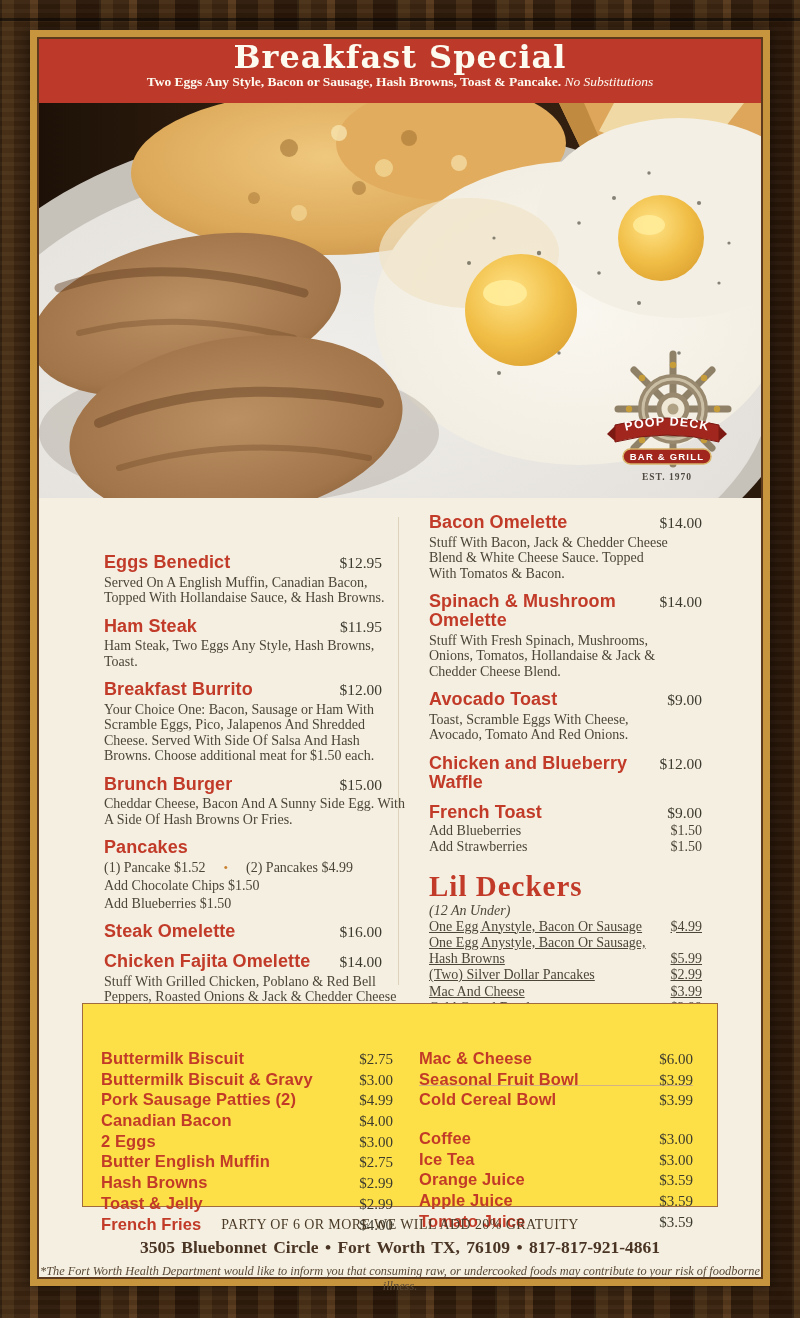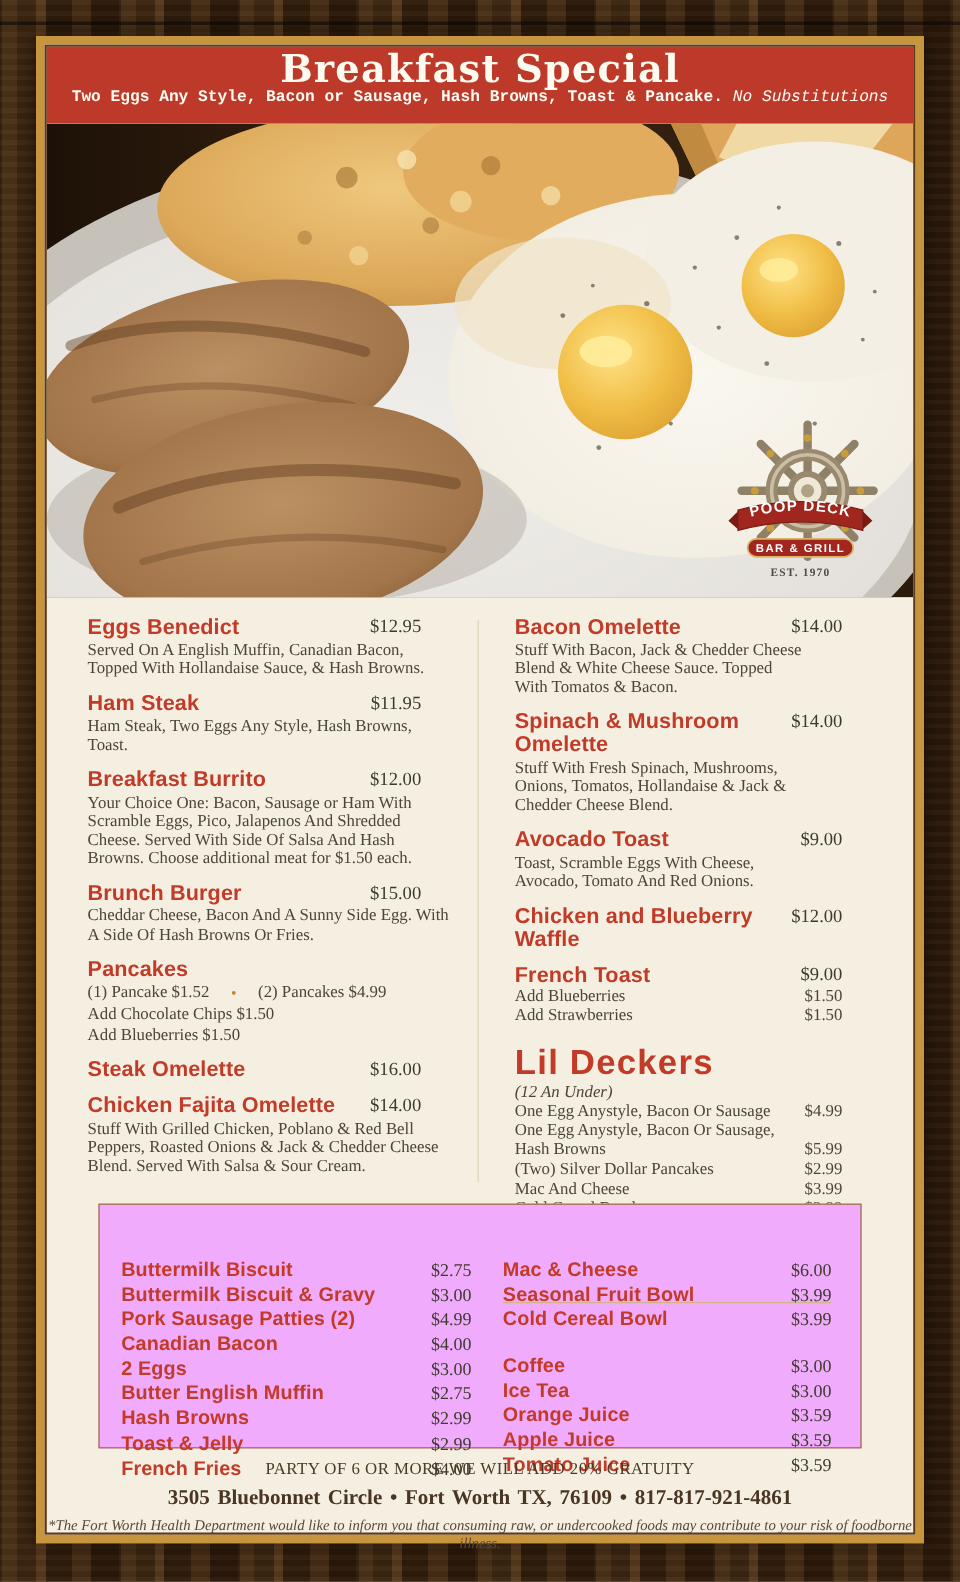--- a/index.html
+++ b/index.html
@@ -25,60 +25,60 @@
   }
   
   .header {
     position:absolute; left:2px; top:2px; width:722px; height:64px;
     background:#bd3a2b; color:#fdfaf0; text-align:center;
   }
   .title {
     font-family:"DejaVu Serif", serif; font-weight:bold;
     font-size:32px; line-height:34px; letter-spacing:1px; padding-top:1px;
   }
-  .subtitle { font-size:13.5px; line-height:15px; font-weight:bold;font-family:Liberation Mono, monospace; }
+  .subtitle { font-size:13.5px; line-height:15px; font-weight:bold; }
   .subtitle .note { font-weight:normal; font-style:italic; font-size:13.5px; }
   .hprice { font-size:19px; line-height:14px; font-weight:normal;margin-top:28px; }
   
   .photo { position:absolute; left:2px; top:66px; width:722px; height:395px; overflow:hidden; }
   .photo svg { display:block; width:722px; height:395px; }
   
   .col { position:absolute; top:476px; }
-  .col-left  { left:36px;  width:302px; }
+  .col-left  { left:67px;  width:302px;margin-top:40px; }
   .col-right { left:392px; width:273px; }
   .vdivider { position:absolute; left:361px; top:480px; width:1px; height:468px; background:#ddd3ba; }
   .item { margin-bottom:11px; }
   .ihead { display:flex; align-items:flex-start; width:278px; }
   .col-right .ihead { width:273px; }
   .iname {
     font-family:"Liberation Sans", sans-serif; font-weight:bold;
     font-size:18px; line-height:19px; color:#c23a28; letter-spacing:0.1px;
   }
   .nowrap { white-space:nowrap; }
   .iprice { margin-left:auto; padding-left:8px; font-size:15.5px; line-height:19px; color:#3d3a2e; }
   .idesc { font-size:14px; line-height:15.5px; color:#4b4638; margin-top:2.5px; }
   .col-right .idesc { max-width:242px; }
   .prow { display:flex; align-items:center; }
   .prow .dot { color:#c8802f; font-size:13px; padding:0 18px; }
   .addon-row { display:flex; font-size:14px; line-height:15.5px; color:#4b4638; margin-top:1px;gap:24px; }
   .addon-row .aprice { margin-left:auto; }
   
   .ld { margin-top:16px; }
   .ld-title {
-    font-family:Liberation Sans, sans-serif; font-weight:bold;
+    font-family:Liberation Serif, serif; font-weight:bold;
     font-size:29px; line-height:31px; color:#c23a28; letter-spacing:1px;
   }
   .ld-sub { font-style:italic; font-size:14px; line-height:17px; color:#4b4638; }
-  .ld-row { display:flex; align-items:flex-end; font-size:14px; line-height:16.3px; color:#4b4638; }
+  .ld-row { display:flex; align-items:flex-end; font-size:14px; line-height:16.3px; color:#4b4638;text-decoration:underline; }
   .ld-name { flex:1 1 auto; padding-right:6px; }
   .ld-price { white-space:nowrap; }
   
   .sides-box {
     position:absolute; left:45px; top:966px; width:636px; height:204px;
-    background:#f0abfc; border:1.5px solid #a06a40;
+    background:#fde047; border:1.5px solid #a06a40;
   }
   .sides-col { position:absolute; top:11px; }
   .sides-col-left  { left:18px;  width:292px; }
   .sides-col-right { left:336px; width:274px; }
   .srow { display:flex; align-items:baseline; height:20.7px; }
   .sname {
     font-family:"Liberation Sans", sans-serif; font-weight:bold;
     font-size:16.5px; color:#c23a28; letter-spacing:0.1px; white-space:nowrap;
   }
   .sprice { margin-left:auto; font-size:15px; color:#3d3a2e;margin-top:36px; }

